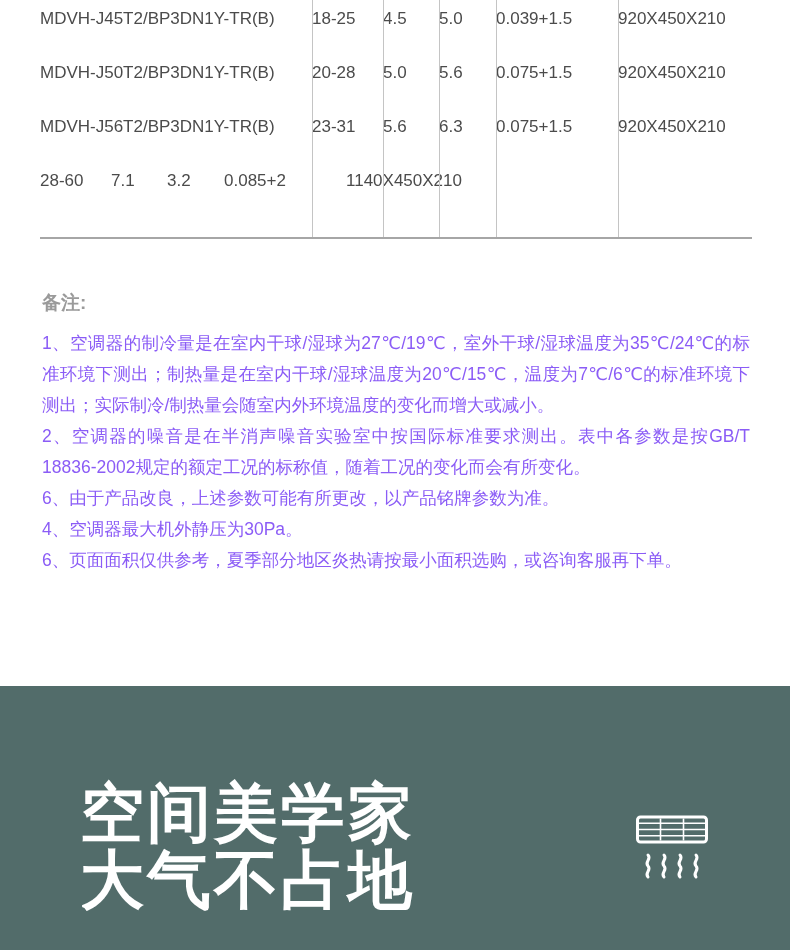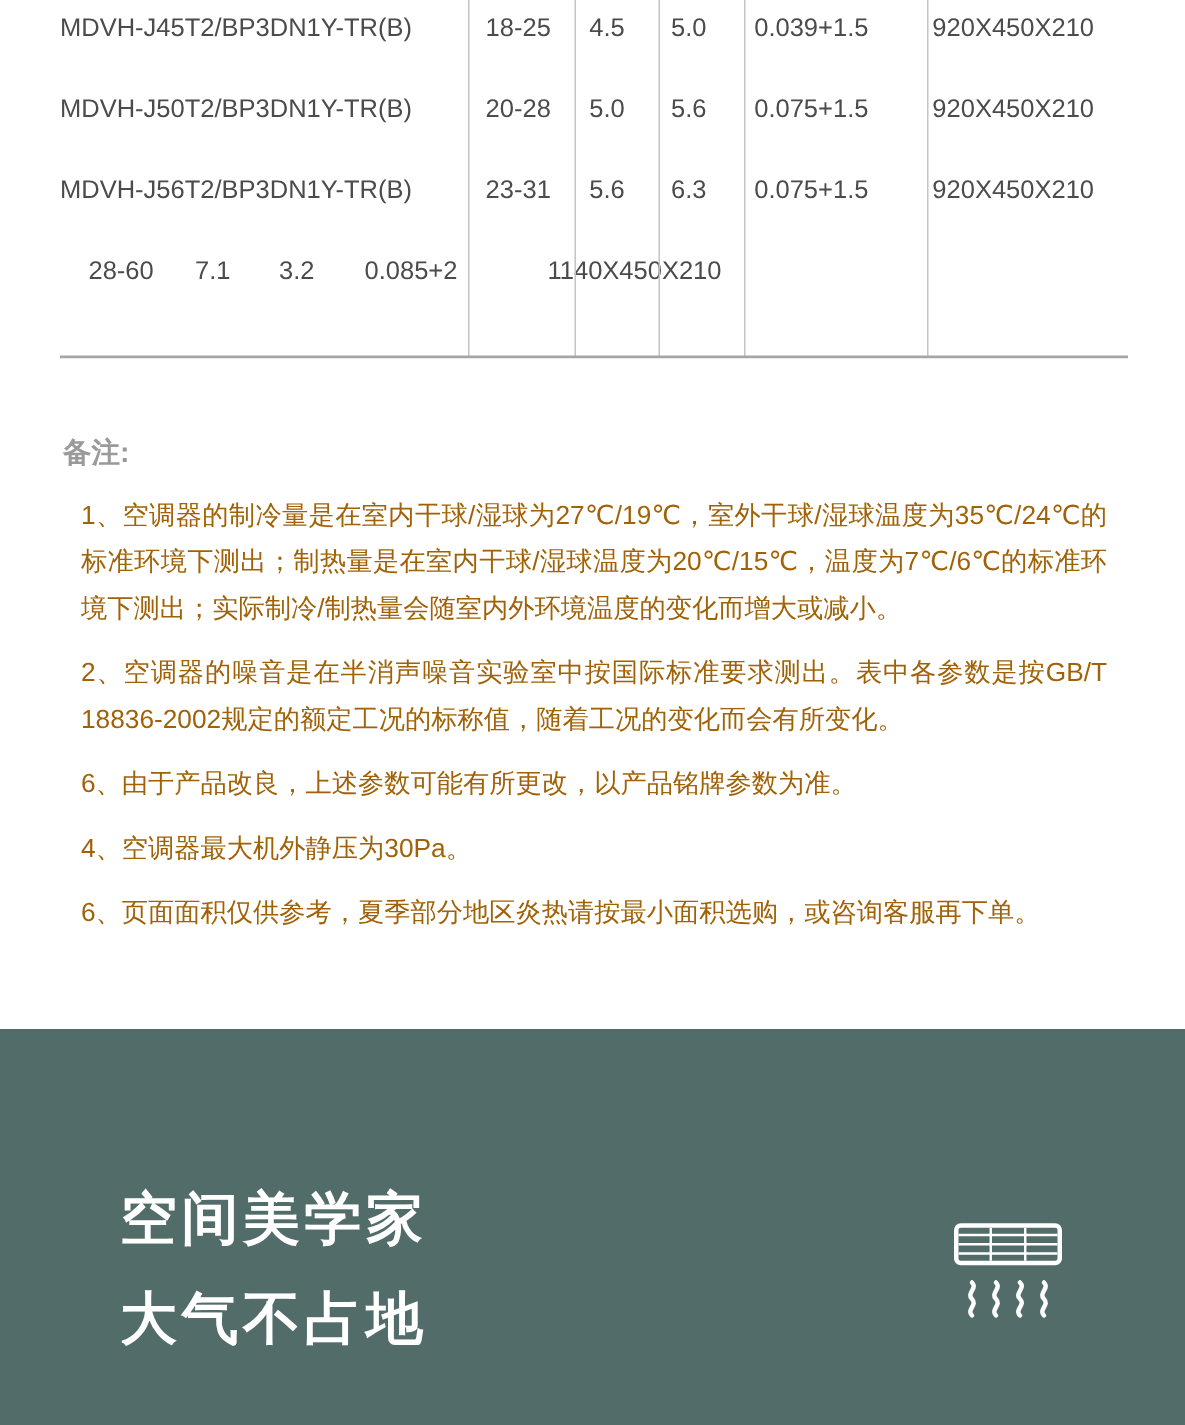--- a/index.html
+++ b/index.html
@@ -30,21 +30,21 @@
   .rows-host { position: absolute; left: 0; top: -8px; width: 712px; }
   .trow { display: flex; height: 54px; align-items: center; }
   .tcell {
     text-align: left;
     color: #4b4b4b;
     font-size: 17px;
     white-space: nowrap;
     overflow: hidden;
   }
   .c0 { width: 272px; }
-  .c1 { width: 71px; margin-left: 19px; }
+  .c1 { width: 71px; }
   .c2 { width: 56px; }
   .c3 { width: 57px; }
   .c4 { width: 122px; }
   .c5 { width: 134px; }
 
   
   .notes {
     position: absolute;
     left: 42px; top: 292px;
     width: 708px;
@@ -52,38 +52,38 @@
   .notes-heading {
     font-size: 19px;
     line-height: 22px;
     color: #9a9a9a;
     margin: 0 0 14px 0;
     font-weight: bold;
   }
   .note-item {
     font-size: 17.5px;
     line-height: 31px;
-    color: #a16207;
-    margin: 12px;
+    color: #8b5cf6;
+    margin: 0;
     text-align: justify;
   }
 
   
   .banner {
     position: absolute;
     left: 0; top: 686px;
     width: 790px; height: 264px;
     background: #526c6a;
   }
   .banner-title {
     position: absolute;
     left: 80px; top: 94px;
     color: #ffffff;
     font-weight: 900;
-    font-size: 38px;
+    font-size: 64px;
     line-height: 67px;
     letter-spacing: 3px;
     white-space: nowrap;
   }
   .banner-icon {
     position: absolute;
     left: 634px; top: 129px;
     width: 76px; height: 66px;
   }
 </style>

